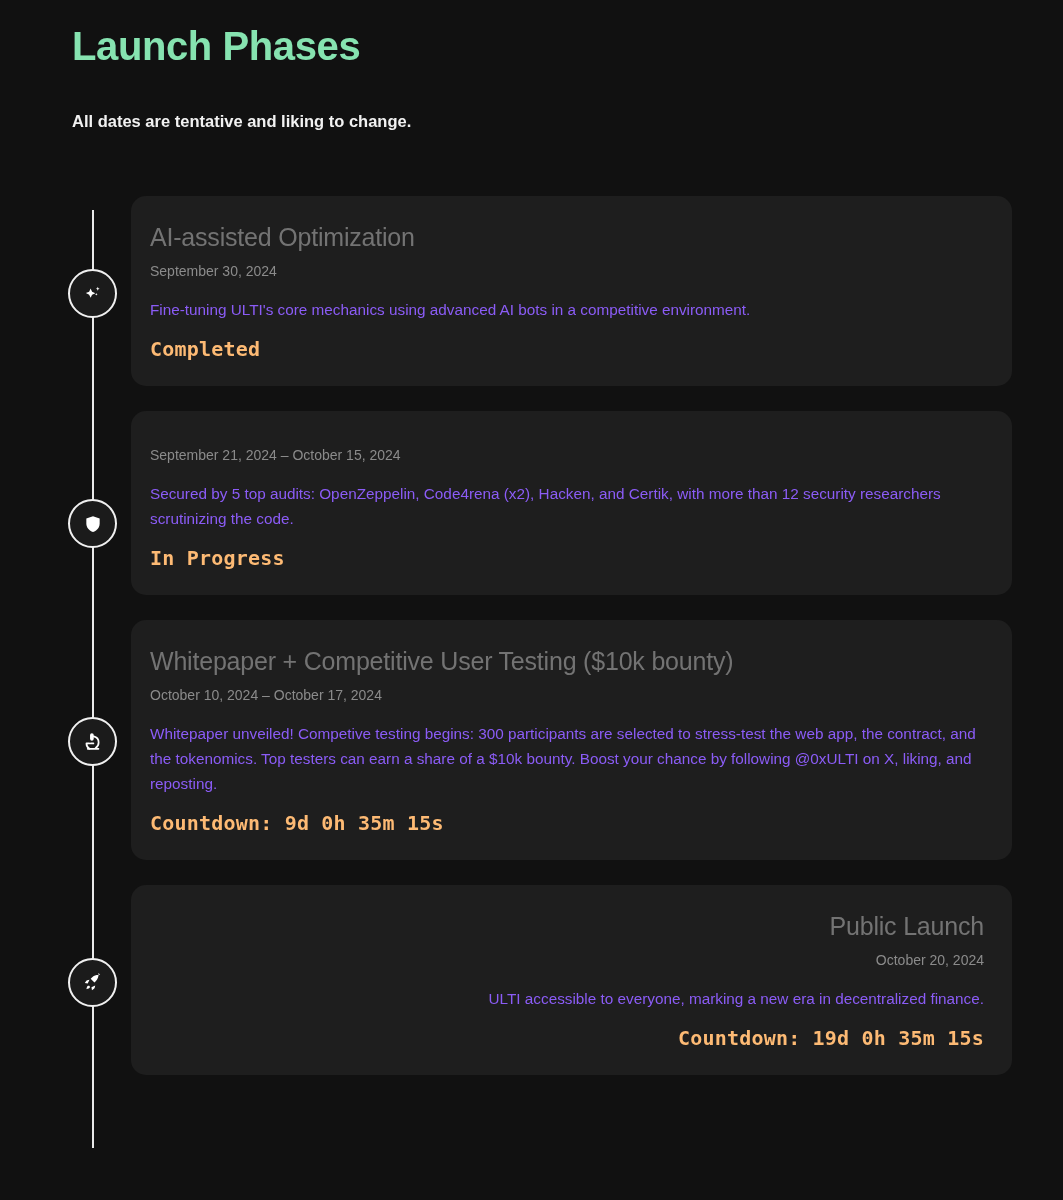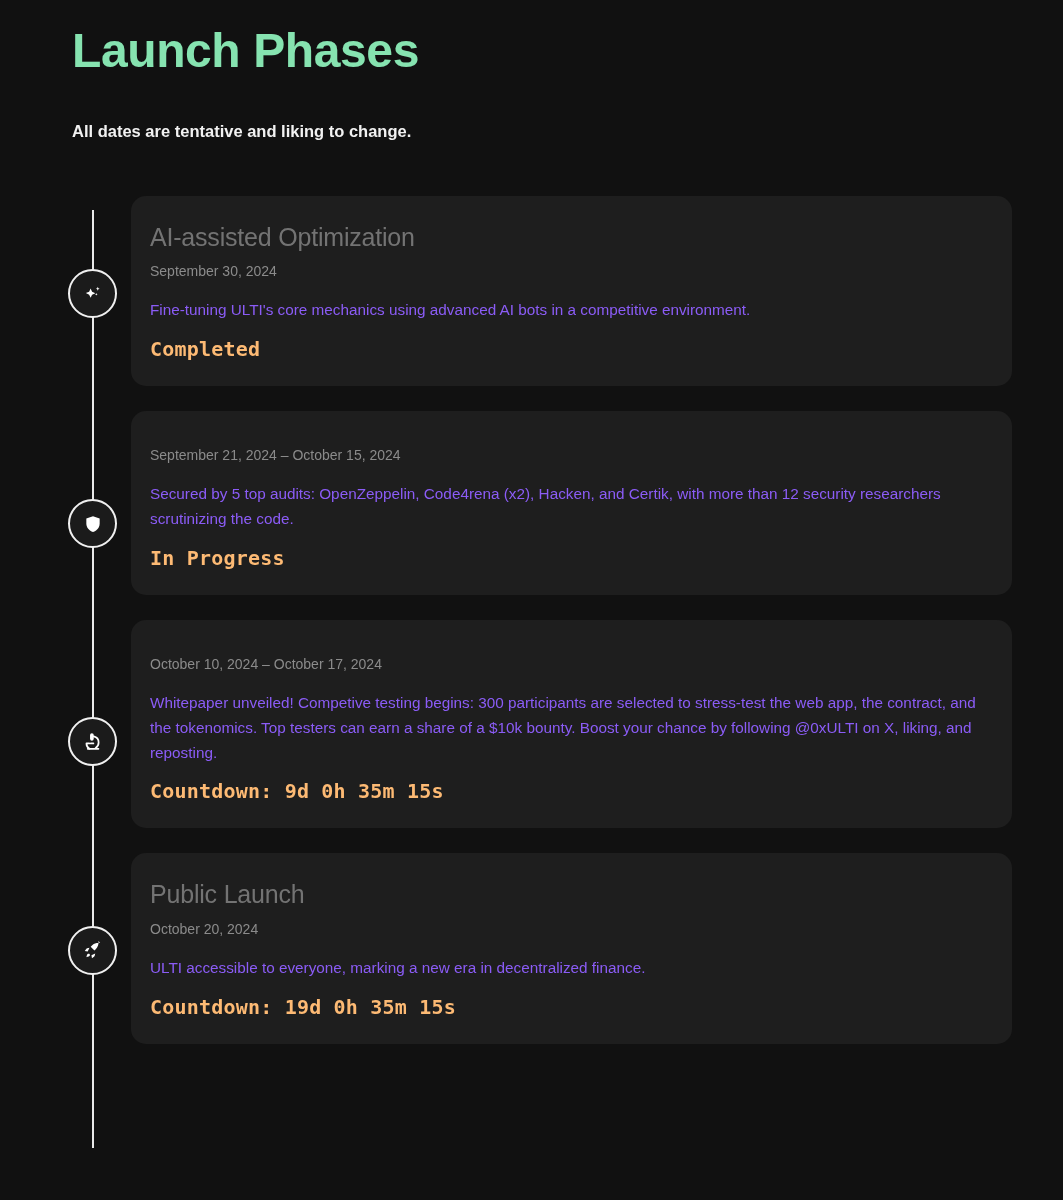--- a/index.html
+++ b/index.html
@@ -23,21 +23,21 @@
   }
 
   
   .header {
     position: absolute;
     left: 72px;
     top: 22px;
     width: 900px;
   }
   .page-title {
-    font-size: 48px;
+    font-size: 40px;
     font-weight: 700;
     color: #86e3b0;
     letter-spacing: -0.4px;
     margin: 0;
     line-height: 1.2;
   }
   .page-subtitle {
     font-size: 16.5px;
     font-weight: 700;
     color: #f2f2f2;
@@ -59,21 +59,21 @@
     top: 14px;
     width: 2px;
     height: 938px;
     background: #e9e9e9;
   }
   .phase {
     position: relative;
     display: block;
     margin-bottom: 25px;
   }
-  .phase:last-child { margin-bottom: 0; }
+  .phase:last-child { margin-bottom: 0; text-align: right; }
 
   .phase-marker {
     position: absolute;
     left: 68px;
     width: 49px;
     height: 49px;
     border-radius: 50%;
     background: #1b1b1b;
     border: 2px solid #f0f0f0;
     box-sizing: border-box;
@@ -177,20 +177,21 @@
           <svg width="21" height="21" viewBox="0 0 24 24" fill="none" stroke="#ffffff" stroke-width="2" stroke-linecap="round" stroke-linejoin="round" aria-hidden="true">
             <rect x="9.2" y="2.6" width="4.2" height="8.4" rx="2.1" fill="#ffffff" stroke="none"></rect>
             <path d="M6.6 20.4h12.2"></path>
             <path d="M8.6 20.4c-2.2-1.3-3.5-3.6-3.5-6.2h3.2"></path>
             <path d="M13.4 6.2c3.3.7 5.6 3.5 5.6 7 0 2.6-1.3 4.9-3.4 6.2"></path>
             <path d="M10 14.2h3"></path>
           </svg>
         </span>
       </div>
       <div class="phase-card">
+        <h2 class="phase-title">Whitepaper + Competitive User Testing ($10k bounty)</h2>
         <p class="phase-date">October 10, 2024 – October 17, 2024</p>
         <p class="phase-desc">Whitepaper unveiled! Competive testing begins: 300 participants are selected to stress-test the web app, the contract, and the tokenomics. Top testers can earn a share of a $10k bounty. Boost your chance by following @0xULTI on X, liking, and reposting.</p>
         <p class="phase-status">Countdown: 9d 0h 35m 15s</p>
       </div>
     </div>
 
     <div class="phase">
       <div class="phase-marker" style="top:73px;">
         <span>
           <svg width="21" height="21" viewBox="0 0 24 24" fill="#ffffff" aria-hidden="true">

